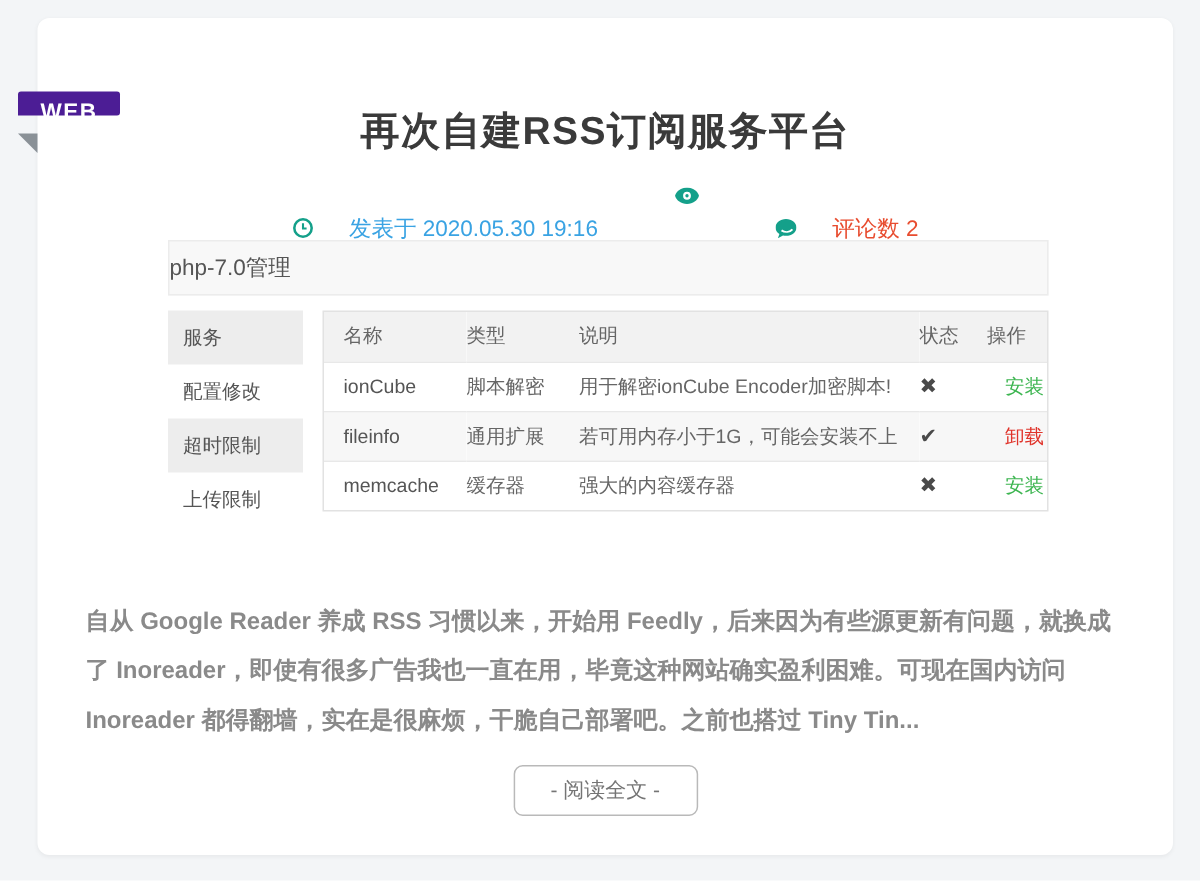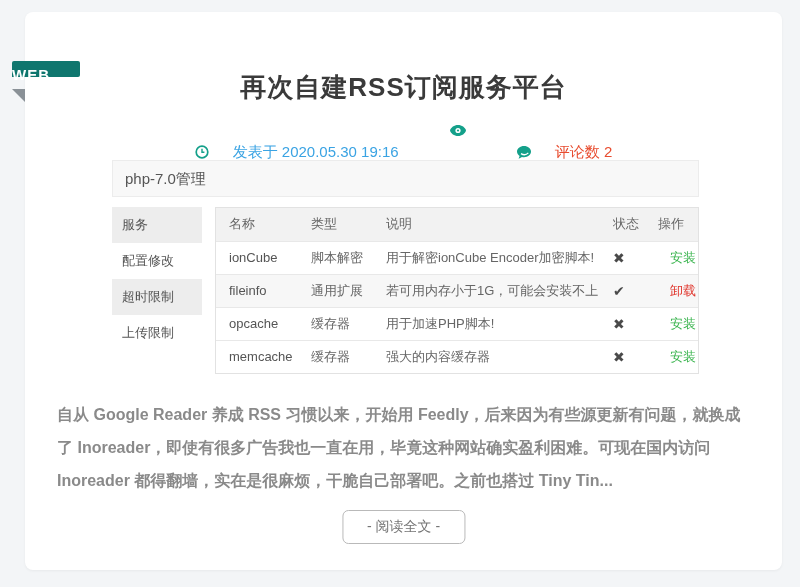--- a/index.html
+++ b/index.html
@@ -3,40 +3,40 @@
 <meta charset="utf-8">
 <style>
   * { margin:0; padding:0; box-sizing:border-box; }
   body { font-family:"Liberation Sans","DejaVu Sans",sans-serif; }
   .page { position:relative; width:800px; height:587px; background:#f3f5f7; overflow:hidden; }
   .card { position:absolute; left:25px; top:12px; width:757px; height:558px;
           background:#ffffff; border-radius:8px; box-shadow:0 1px 3px rgba(0,0,0,0.05); }
 
   
   .ribbon { position:absolute; left:-13px; top:49px; width:68px; height:16px;
-            background:#0f766e; color:#fff; font-size:15px; font-weight:bold;
-            letter-spacing:1px; text-align:left; line-height:28px; border-radius:2px 2px 2px 0; }
+            background:#4c1d95; color:#fff; font-size:15px; font-weight:bold;
+            letter-spacing:1px; text-align:center; line-height:28px; border-radius:2px 2px 2px 0; }
   .ribbon-fold { position:absolute; left:-13px; top:77px; width:0; height:0;
             border-top:13px solid #8a9197; border-left:13px solid transparent; }
 
   
   .title { position:absolute; top:58px; left:0; width:100%; text-align:center;
            font-size:26px; font-weight:bold; color:#3a3a3a; letter-spacing:1px; }
   .meta { position:absolute; top:113px; left:0; width:100%; display:flex;
           justify-content:center; align-items:center; gap:22px; font-size:15px; }
   .meta-item { display:flex; align-items:center; gap:24px; }
   .meta-item svg { display:block; }
   .m-published { color:#3aa3e3; }
   .m-views { color:#6b6b6b;flex-direction:column; }
   .m-comments { color:#e84c2f; }
 
   
   .panel { position:absolute; left:87px; top:148px; width:587px; }
   .panel-header { height:37px; line-height:35px; background:#f8f8f8;
-                  border:1px solid #ececec; padding-left:12px; font-size:15px; color:#555; }
+                  border:1px solid #ececec; font-size:15px; color:#555; }
   .panel-body { margin-top:10px; display:flex; align-items:flex-start; }
   .side { width:90px; flex:none; }
   .side-item { height:36px; line-height:36px; padding-left:10px; font-size:13px; color:#555; cursor:pointer; }
   .side-item:nth-child(odd) { background:#ededed; }
 
   .tablewrap { flex:1; margin-left:13px; border:1px solid #e2e2e2; }
   table { width:100%; border-collapse:collapse; font-size:13px; color:#666; table-layout:fixed; }
   thead tr { background:#f2f2f2; }
   th { font-weight:normal; text-align:left; color:#666; }
   th, td { height:33px; padding:0; overflow:hidden; white-space:nowrap; }
@@ -129,27 +129,20 @@
                 <td><span class="action green">安装</span></td>
               </tr>
               <tr class="striped">
                 <td class="name">fileinfo</td>
                 <td>通用扩展</td>
                 <td>若可用内存小于1G，可能会安装不上</td>
                 <td class="status">✔</td>
                 <td><span class="action red">卸载</span></td>
               </tr>
               <tr>
-                <td class="name">opcache</td>
-                <td>缓存器</td>
-                <td>用于加速PHP脚本!</td>
-                <td class="status">✖</td>
-                <td><span class="action green">安装</span></td>
-              </tr>
-              <tr>
                 <td class="name">memcache</td>
                 <td>缓存器</td>
                 <td>强大的内容缓存器</td>
                 <td class="status">✖</td>
                 <td><span class="action green">安装</span></td>
               </tr>
             </tbody>
           </table>
         </div>
       </div>

